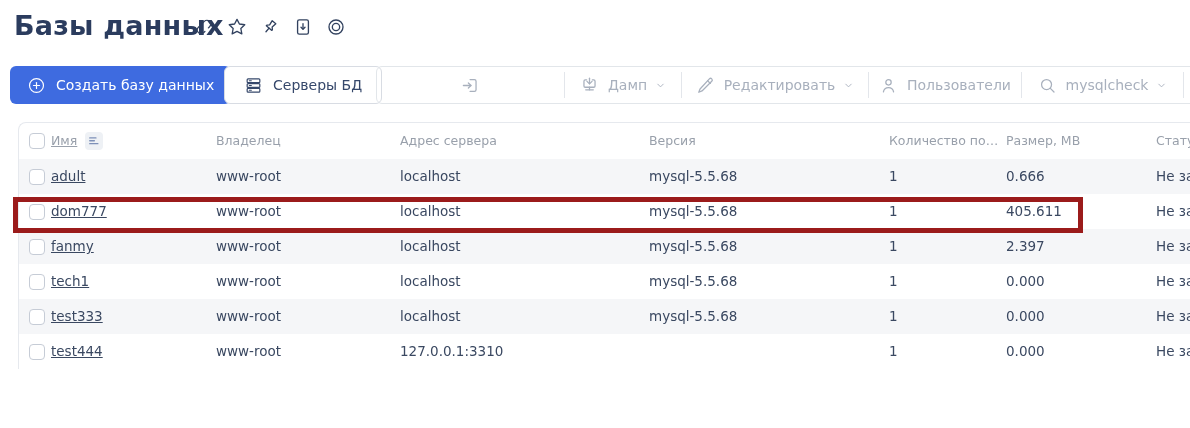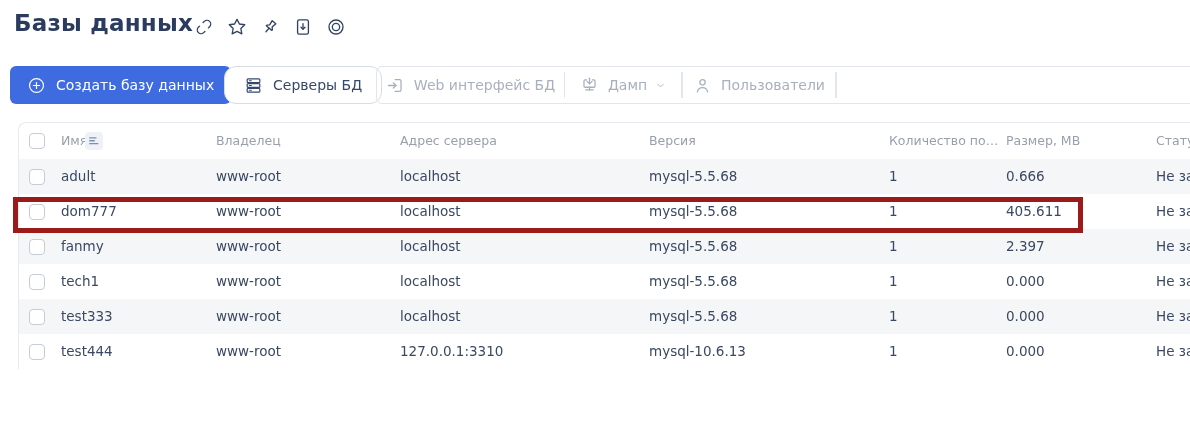--- a/index.html
+++ b/index.html
@@ -7,40 +7,40 @@
   body {
     position:relative; overflow:hidden; background:#ffffff;
     font-family:"DejaVu Sans","Liberation Sans",sans-serif;
     color:#3a4861;
   }
   svg { display:block; }
 
   
   .page-title {
     position:absolute; left:14px; top:10px;
-    font-size:23px; font-weight:bold; color:#2b3c5e; letter-spacing:.2px;
+    font-size:27px; font-weight:bold; color:#2b3c5e; letter-spacing:.2px;
   }
   .title-actions {
     position:absolute; left:194px; top:17px;
     display:flex; align-items:center; gap:13px; color:#32425f;
   }
   .title-actions .ticon { width:20px; height:20px; cursor:pointer; }
 
   
   .toolbar { position:absolute; left:0; top:66px; height:38px; width:100%; }
   .btn-primary {
     position:absolute; left:10px; top:0; height:38px;
     display:flex; align-items:center; gap:10px; padding:0 17px;
     background:#3e6be0; border-radius:6px; color:#ffffff;
     font-size:14px; cursor:pointer;
   }
   .btn-secondary {
     position:absolute; left:224px; top:0; height:38px;
     display:flex; align-items:center; gap:10px; padding:0 19px;
-    background:#ffffff; border:1px solid #d8dce3; border-radius:12px;
+    background:#ffffff; border:1px solid #d8dce3; border-radius:6px;
     color:#36486b; font-size:14px; cursor:pointer;
   }
   .tb-group {
     position:absolute; left:376px; top:0; height:38px; width:904px;
     border:1px solid #e2e6ea; border-radius:6px;
     display:flex; align-items:center; overflow:hidden;
   }
   .tb-gbtn {
     height:100%; display:flex; align-items:center; justify-content:center;
     gap:9px; color:#a8b0bd; font-size:14px; flex:none; cursor:default;
@@ -53,21 +53,21 @@
   .table {
     position:absolute; left:18px; top:122px; width:1360px;
     border-top:1px solid #e6e9ee; border-left:1px solid #e6e9ee;
     border-top-left-radius:8px; background:#fff;
   }
   .thead { position:relative; height:36px; font-size:12.5px; color:#99a0ab; }
   .trow  { position:relative; height:35px; font-size:13.5px; color:#3a4861; cursor:pointer; }
   .trow.stripe { background:#f5f6f8; }
   .cell { position:absolute; top:0; line-height:35px; white-space:nowrap; }
   .thead .cell { line-height:36px; }
-  .col-name    { left:42px;   }
+  .col-name    { left:32px;text-decoration:underline;   }
   .col-owner   { left:197px;  }
   .col-address { left:381px;  }
   .col-version { left:630px;  }
   .col-count   { left:870px;  }
   .col-size    { left:987px;  }
   .col-status  { left:1137px; }
   .cb {
     position:absolute; left:10px; top:50%; transform:translateY(-50%);
     width:16px; height:16px; background:#fff;
     border:1.5px solid #c6ccd6; border-radius:4px; cursor:pointer;
@@ -157,21 +157,20 @@
   <div class="tb-group">
 
     <div class="tb-gbtn" style="width:187px">
       <span class="gicon">
         <svg viewBox="0 0 24 24" fill="none" stroke="currentColor" stroke-width="1.6" stroke-linecap="round" stroke-linejoin="round">
           <path d="M11.5 4.5H17a2 2 0 0 1 2 2v11a2 2 0 0 1-2 2h-5.5"></path>
             <line x1="3" y1="12" x2="12.5" y2="12"></line>
             <polyline points="9.3 8.8 12.6 12 9.3 15.2"></polyline>
         </svg>
       </span>
-      <span>Web интерфейс БД</span>
     </div>
     <div class="tb-sep"></div>
 
     <div class="tb-gbtn" style="width:116px">
       <span class="gicon">
         <svg viewBox="0 0 24 24" fill="none" stroke="currentColor" stroke-width="1.6" stroke-linecap="round" stroke-linejoin="round">
           <line x1="12" y1="2.8" x2="12" y2="9.8"></line>
             <polyline points="8.8 6.8 12 10 15.2 6.8"></polyline>
           <path d="M8.4 5H6.6A1.6 1.6 0 0 0 5 6.6v6A1.6 1.6 0 0 0 6.6 14.2h10.8A1.6 1.6 0 0 0 19 12.6v-6A1.6 1.6 0 0 0 17.4 5h-1.8"></path>
           <line x1="12" y1="14.2" x2="12" y2="17.4"></line>
@@ -180,33 +179,61 @@
       </span>
       <span>Дамп</span>
       <span class="caret">
         <svg viewBox="0 0 24 24" fill="none" stroke="currentColor" stroke-width="2" stroke-linecap="round" stroke-linejoin="round">
             <polyline points="6 9 12 15 18 9"></polyline>
           </svg>
       </span>
     </div>
     <div class="tb-sep"></div>
 
+    <div class="tb-gbtn" style="width:186px">
+      <span class="gicon">
+        <svg viewBox="0 0 24 24" fill="none" stroke="currentColor" stroke-width="1.6" stroke-linecap="round" stroke-linejoin="round">
+          <path d="M16.9 3.6a2.1 2.1 0 0 1 3 3L7.6 18.9 3.5 20.5 5.1 16.4z"></path>
+            <line x1="14.6" y1="5.9" x2="18.1" y2="9.4"></line>
+        </svg>
+      </span>
+      <span>Редактировать</span>
+      <span class="caret">
+        <svg viewBox="0 0 24 24" fill="none" stroke="currentColor" stroke-width="2" stroke-linecap="round" stroke-linejoin="round">
+            <polyline points="6 9 12 15 18 9"></polyline>
+          </svg>
+      </span>
+    </div>
     <div class="tb-sep"></div>
 
     <div class="tb-gbtn" style="width:152px">
       <span class="gicon">
         <svg viewBox="0 0 24 24" fill="none" stroke="currentColor" stroke-width="1.6" stroke-linecap="round">
           <circle cx="12" cy="8" r="3.4"></circle>
             <path d="M5.6 20c.6-3.5 3.1-5.4 6.4-5.4s5.8 1.9 6.4 5.4"></path>
         </svg>
       </span>
       <span>Пользователи</span>
     </div>
     <div class="tb-sep"></div>
 
+    <div class="tb-gbtn" style="width:161px">
+      <span class="gicon">
+        <svg viewBox="0 0 24 24" fill="none" stroke="currentColor" stroke-width="1.6" stroke-linecap="round">
+          <circle cx="10.8" cy="10.8" r="6.3"></circle>
+            <line x1="15.6" y1="15.6" x2="20.2" y2="20.2"></line>
+        </svg>
+      </span>
+      <span>mysqlcheck</span>
+      <span class="caret">
+        <svg viewBox="0 0 24 24" fill="none" stroke="currentColor" stroke-width="2" stroke-linecap="round" stroke-linejoin="round">
+            <polyline points="6 9 12 15 18 9"></polyline>
+          </svg>
+      </span>
+    </div>
     <div class="tb-sep"></div>
 
   </div>
 </div>
 
 <div class="table">
 
   <div class="thead">
     <span class="cb"></span>
     <span class="cell col-name">Имя</span>
@@ -278,21 +305,20 @@
     <span class="cell col-count">1</span>
     <span class="cell col-size">0.000</span>
     <span class="cell col-status">Не запущен</span>
   </div>
 
   <div class="trow">
     <span class="cb"></span>
     <span class="cell col-name">test444</span>
     <span class="cell col-owner">www-root</span>
     <span class="cell col-address">127.0.0.1:3310</span>
-    <span class="cell col-version">mysql-10.6.13</span>
     <span class="cell col-count">1</span>
     <span class="cell col-size">0.000</span>
     <span class="cell col-status">Не запущен</span>
   </div>
 
 </div>
 
 <div class="highlight-box"></div>
 
 </body></html>

